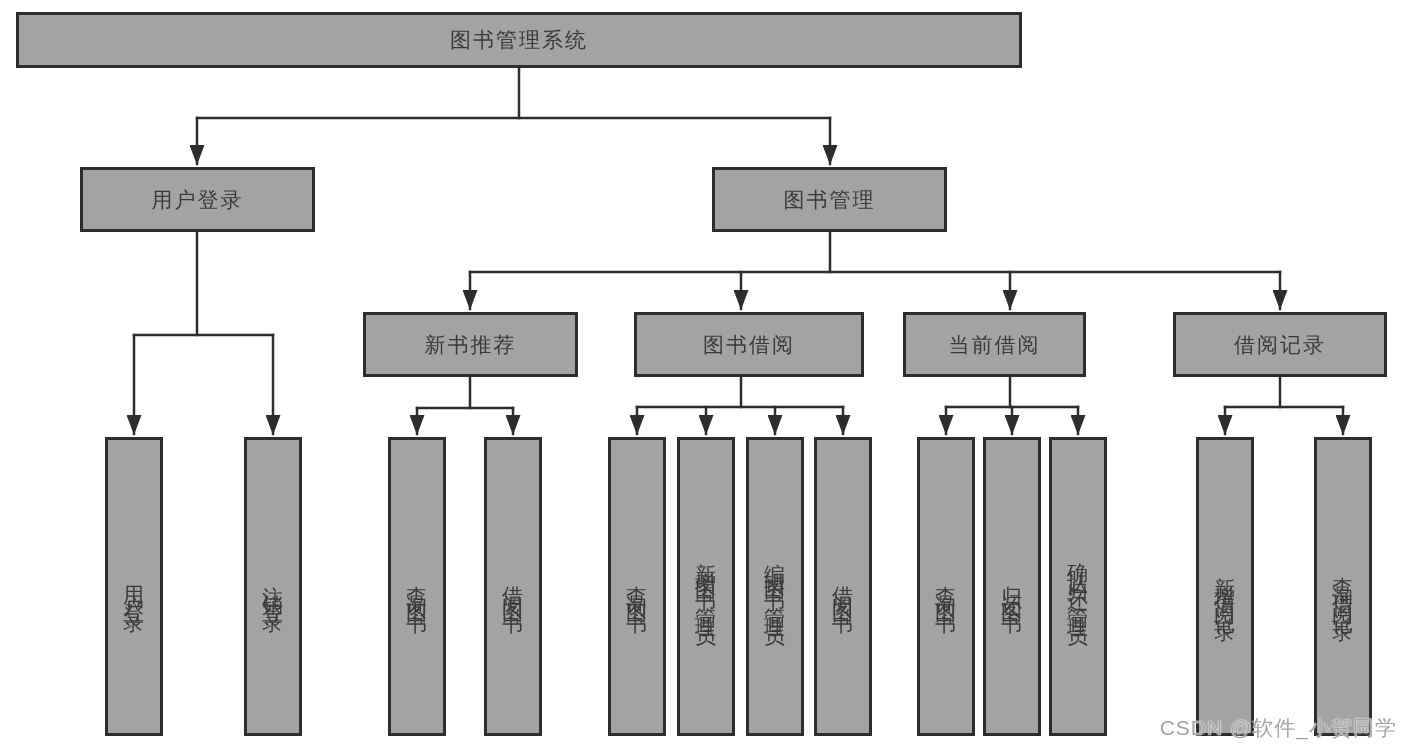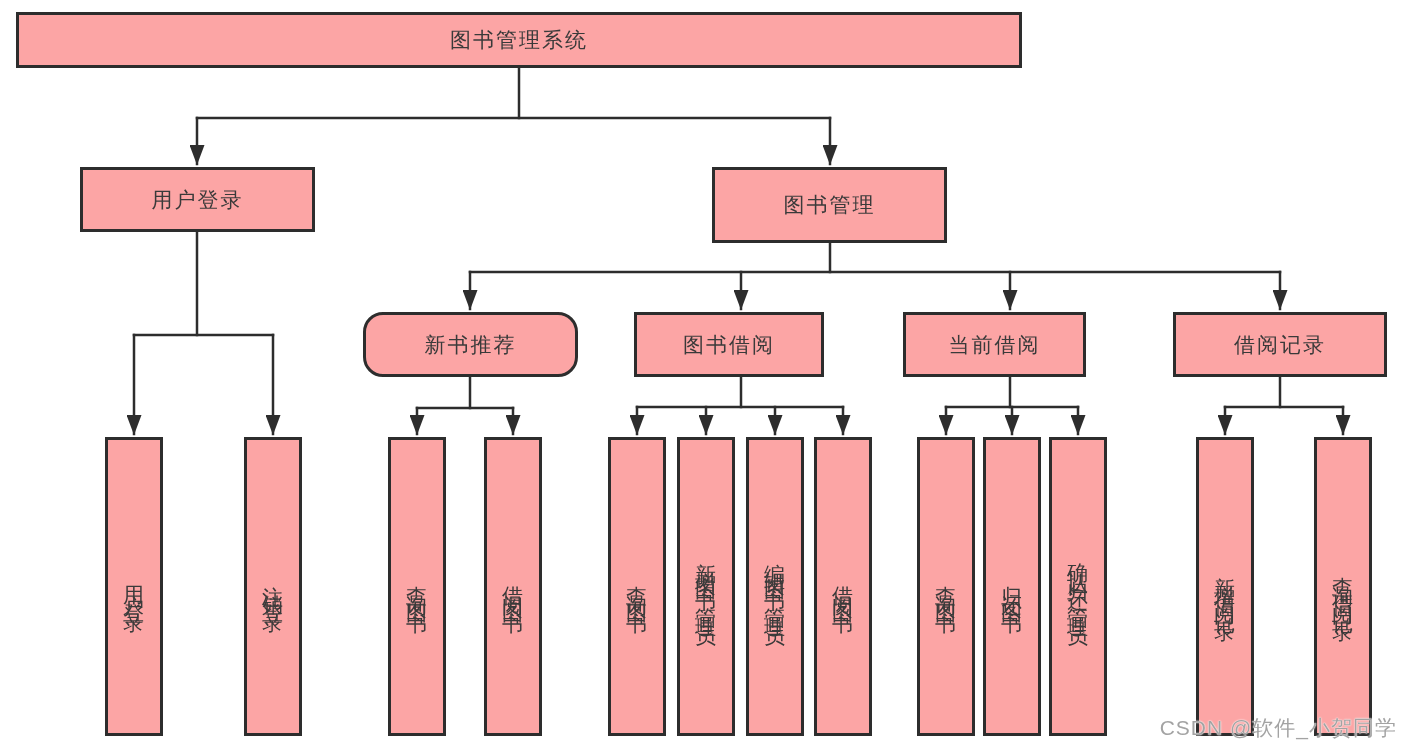--- a/index.html
+++ b/index.html
@@ -13,21 +13,21 @@
     color: #333333;
   }
   .connectors {
     position: absolute;
     left: 0; top: 0;
     width: 1405px; height: 747px;
   }
   .box {
     position: absolute;
     box-sizing: border-box;
-    background: #fca5a5;
+    background: #a3a3a3;
     border: 3px solid #2d2d2d;
     display: flex;
     align-items: center;
     justify-content: center;
     text-align: center;
   }
   .h-label {
     font-size: 21px;
     letter-spacing: 2px;
     color: #3a3a3a;
@@ -37,23 +37,23 @@
     writing-mode: vertical-rl;
     text-orientation: mixed;
     font-size: 21px;
     letter-spacing: 9px;
     color: #3a3a3a;
     line-height: 1;
   }
   
   .n-root   { left: 16px;   top: 12px;  width: 1006px; height: 56px; }
   .n-l2a    { left: 80px;   top: 167px; width: 235px;  height: 65px; }
-  .n-l2b    { left: 712px;  top: 167px; width: 235px;  height: 76px; }
-  .n-l3a    { left: 363px;  top: 312px; width: 215px;  height: 65px; border-radius: 20px; }
-  .n-l3b    { left: 634px;  top: 312px; width: 190px;  height: 65px; }
+  .n-l2b    { left: 712px;  top: 167px; width: 235px;  height: 65px; }
+  .n-l3a    { left: 363px;  top: 312px; width: 215px;  height: 65px; }
+  .n-l3b    { left: 634px;  top: 312px; width: 230px;  height: 65px; }
   .n-l3c    { left: 903px;  top: 312px; width: 183px;  height: 65px; }
   .n-l3d    { left: 1173px; top: 312px; width: 214px;  height: 65px; }
   .leaf     { top: 437px; width: 58px; height: 299px; }
   .lf-1a { left: 105px; }  .lf-1b { left: 244px; }
   .lf-2a { left: 388px; }  .lf-2b { left: 484px; }
   .lf-3a { left: 608px; }  .lf-3b { left: 677px; }
   .lf-3c { left: 746px; }  .lf-3d { left: 814px; }
   .lf-4a { left: 917px; }  .lf-4b { left: 983px; }
   .lf-4c { left: 1049px; } .lf-4d { left: 1314px; }
   .lf-5a { left: 1196px; }

